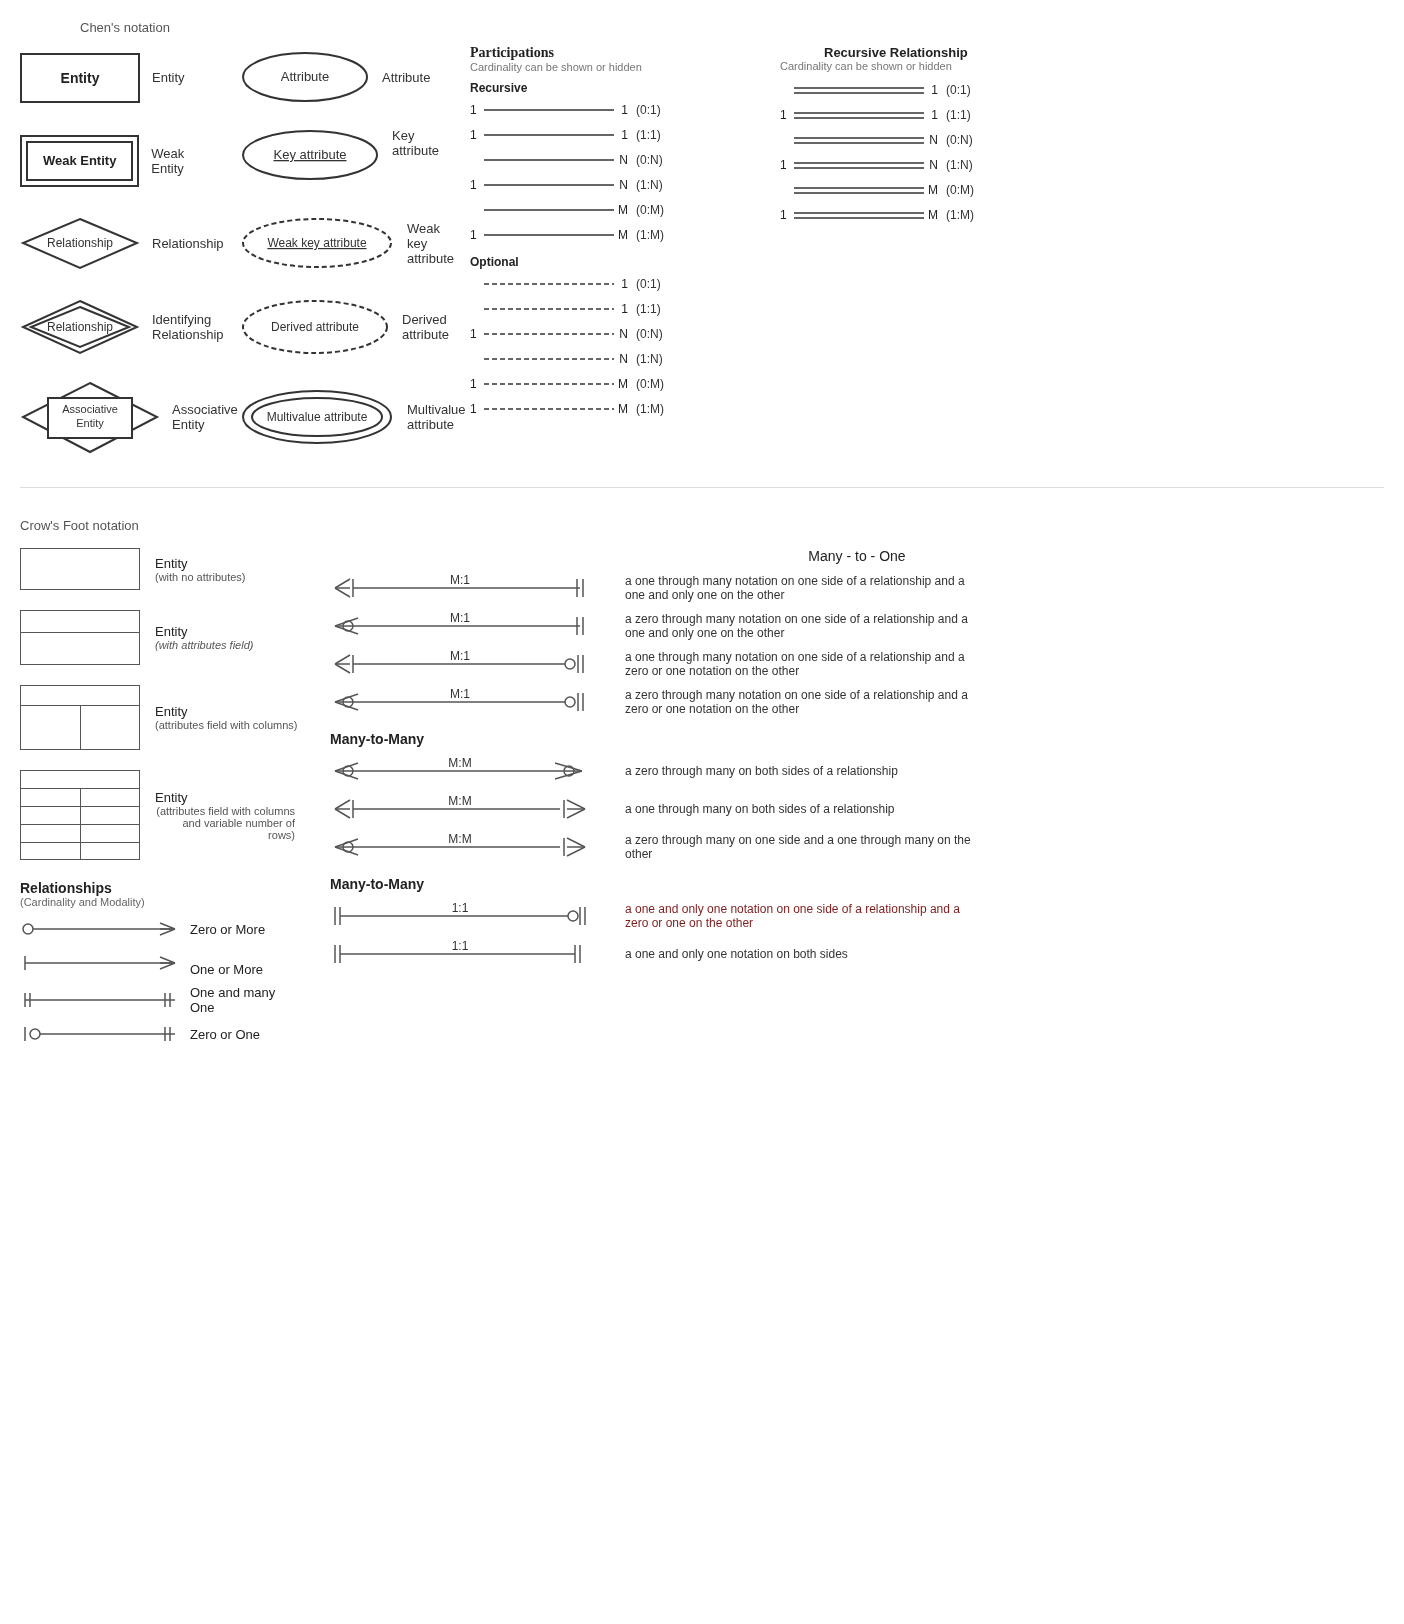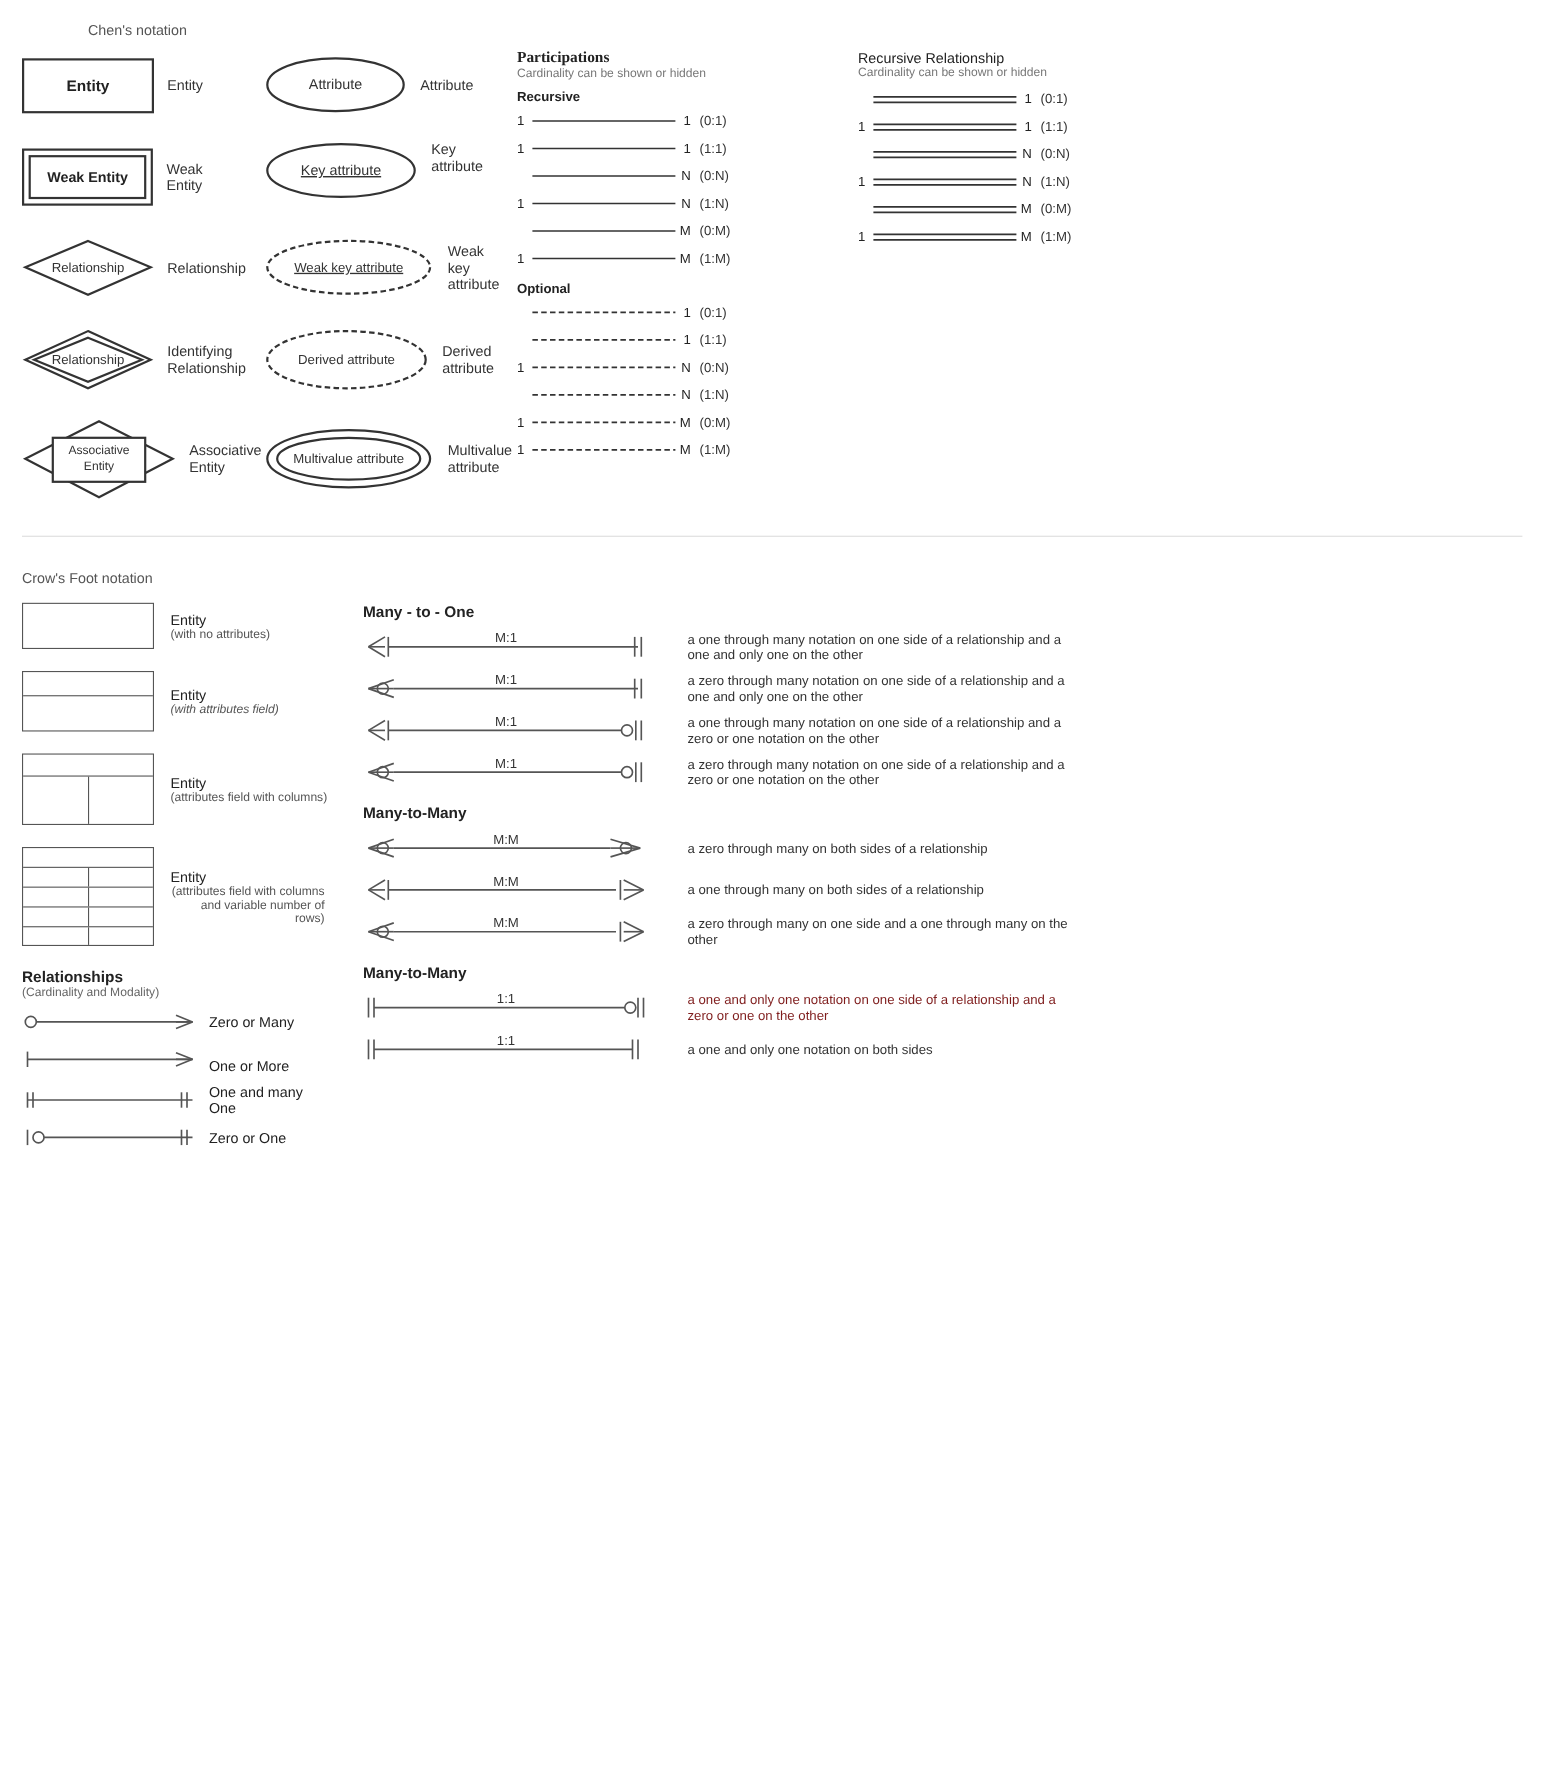--- a/index.html
+++ b/index.html
@@ -245,21 +245,21 @@
           <span style="font-size:12px; width:14px;">1</span>
           <svg width="130" height="18">
             <line x1="0" y1="9" x2="130" y2="9" stroke="#333" stroke-width="1.5" stroke-dasharray="5,3"></line>
           </svg>
           <span style="font-size:12px; width:14px; text-align:right;">M</span>
           <span style="font-size:12px; margin-left:8px; color:#333;">(1:M)</span>
         </div>
       </div>
 
       <div style="width:260px; padding-left:20px;">
-        <div style="font-size:13px; font-weight:normal;">Recursive Relationship</div>
+        <div style="font-size:13px; font-weight:bold;margin-left:44px;">Recursive Relationship</div>
         <div style="font-size:11px; color:#777; margin-bottom:8px;">Cardinality can be shown or hidden</div>
 
         <div style="display:flex; align-items:center; margin-bottom:5px; height:20px;">
           <span style="font-size:12px; width:14px;"></span>
           <svg width="130" height="18">
             <line x1="0" y1="7" x2="130" y2="7" stroke="#333" stroke-width="1.5"></line>
             <line x1="0" y1="12" x2="130" y2="12" stroke="#333" stroke-width="1.5"></line>
           </svg>
           <span style="font-size:12px; width:14px; text-align:right;">1</span>
           <span style="font-size:12px; margin-left:8px; color:#333;">(0:1)</span>
@@ -389,21 +389,21 @@
           <div style="display:flex; align-items:center; gap:10px; margin-bottom:8px;">
             <svg width="160" height="22">
 
               <circle cx="8" cy="11" r="5" fill="white" stroke="#555" stroke-width="1.5"></circle>
               <line x1="13" y1="11" x2="155" y2="11" stroke="#555" stroke-width="1.5"></line>
 
               <line x1="140" y1="5" x2="155" y2="11" stroke="#555" stroke-width="1.5"></line>
               <line x1="140" y1="17" x2="155" y2="11" stroke="#555" stroke-width="1.5"></line>
               <line x1="140" y1="11" x2="155" y2="11" stroke="#555" stroke-width="1.5"></line>
             </svg>
-            <span style="font-size:13px;">Zero or Many</span>
+            <span style="font-size:13px;">Zero or More</span>
           </div>
 
           <div style="display:flex; align-items:center; gap:10px; margin-bottom:8px;">
             <svg width="160" height="22">
 
               <line x1="5" y1="4" x2="5" y2="18" stroke="#555" stroke-width="1.5"></line>
               <line x1="5" y1="11" x2="155" y2="11" stroke="#555" stroke-width="1.5"></line>
 
               <line x1="140" y1="5" x2="155" y2="11" stroke="#555" stroke-width="1.5"></line>
               <line x1="140" y1="17" x2="155" y2="11" stroke="#555" stroke-width="1.5"></line>
@@ -431,21 +431,21 @@
               <line x1="145" y1="4" x2="145" y2="18" stroke="#555" stroke-width="1.5"></line>
               <line x1="150" y1="4" x2="150" y2="18" stroke="#555" stroke-width="1.5"></line>
             </svg>
             <span style="font-size:13px;">Zero or One</span>
           </div>
         </div>
       </div>
 
       <div style="flex:1; padding-left:30px;">
 
-        <div style="font-size:14px; font-weight:bold; margin-bottom:10px;">Many - to - One</div>
+        <div style="font-size:14px; font-weight:normal; margin-bottom:10px;text-align:center;">Many - to - One</div>
 
         <div style="display:flex; align-items:center; gap:15px; margin-bottom:10px;">
           <svg width="280" height="28">
 
             <line x1="20" y1="5" x2="5" y2="14" stroke="#555" stroke-width="1.5"></line>
             <line x1="20" y1="23" x2="5" y2="14" stroke="#555" stroke-width="1.5"></line>
             <line x1="20" y1="14" x2="5" y2="14" stroke="#555" stroke-width="1.5"></line>
             <line x1="23" y1="5" x2="23" y2="23" stroke="#555" stroke-width="1.5"></line>
 
             <line x1="23" y1="14" x2="250" y2="14" stroke="#555" stroke-width="1.5"></line>

